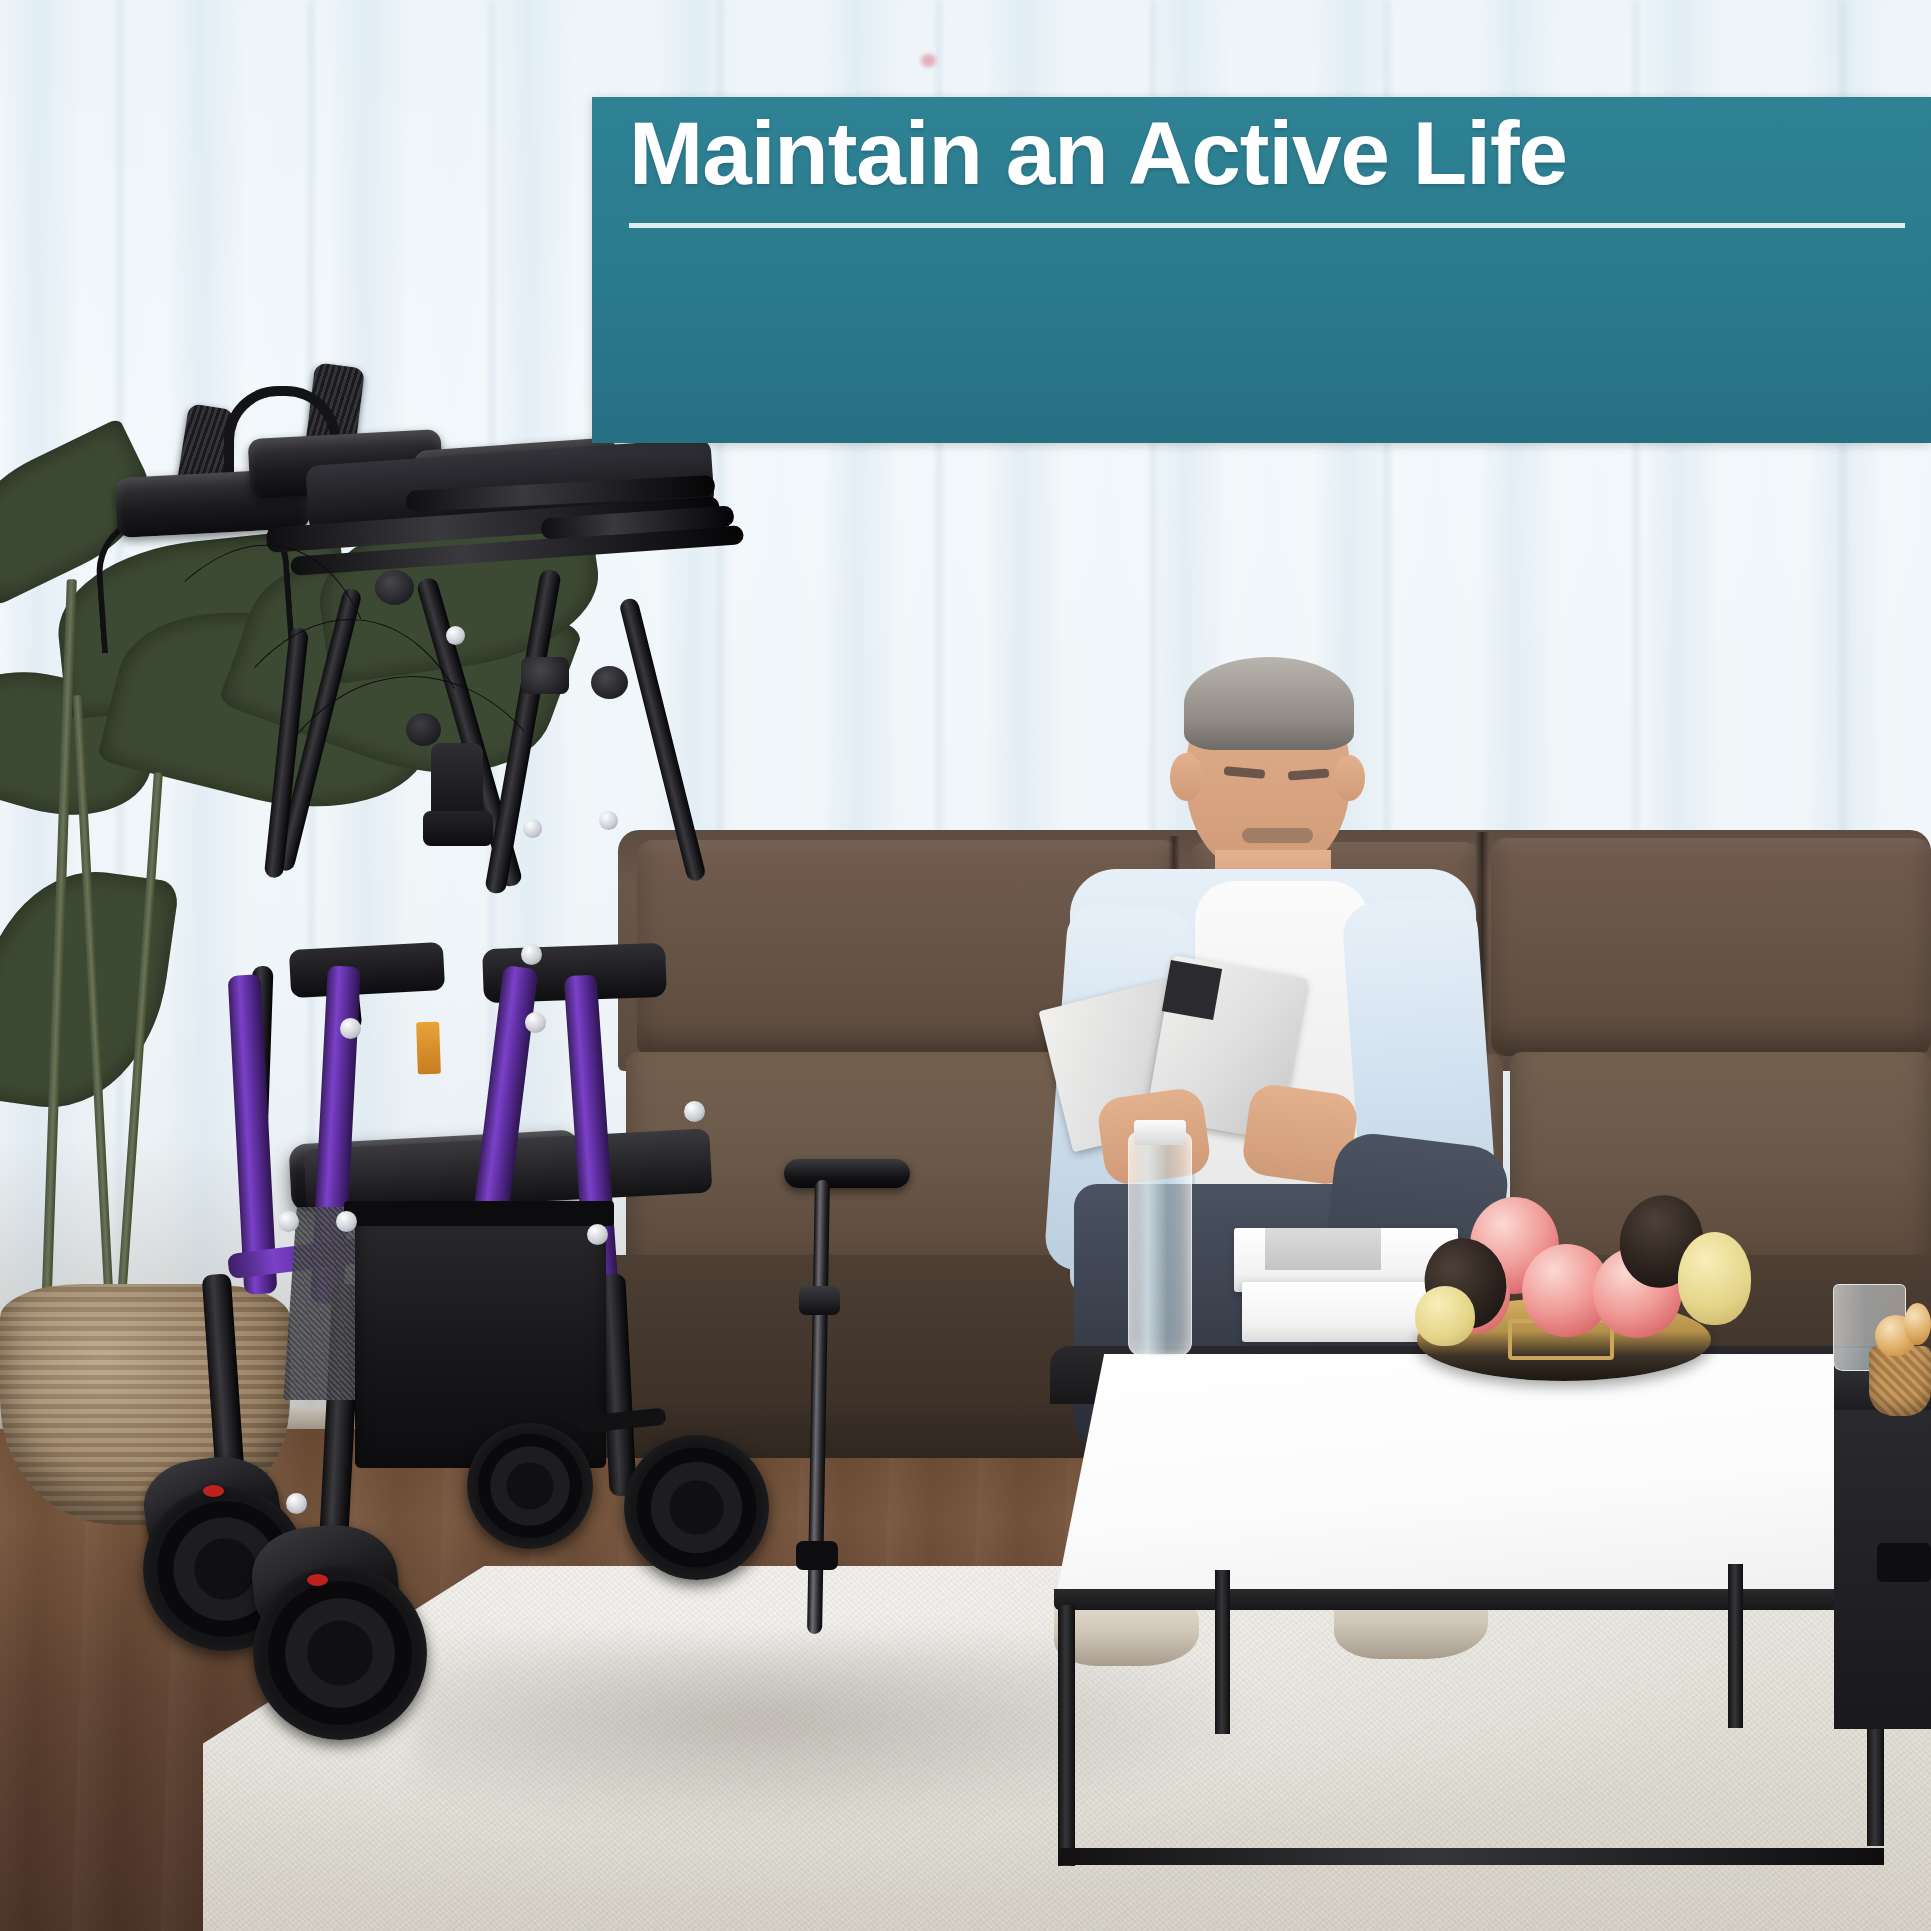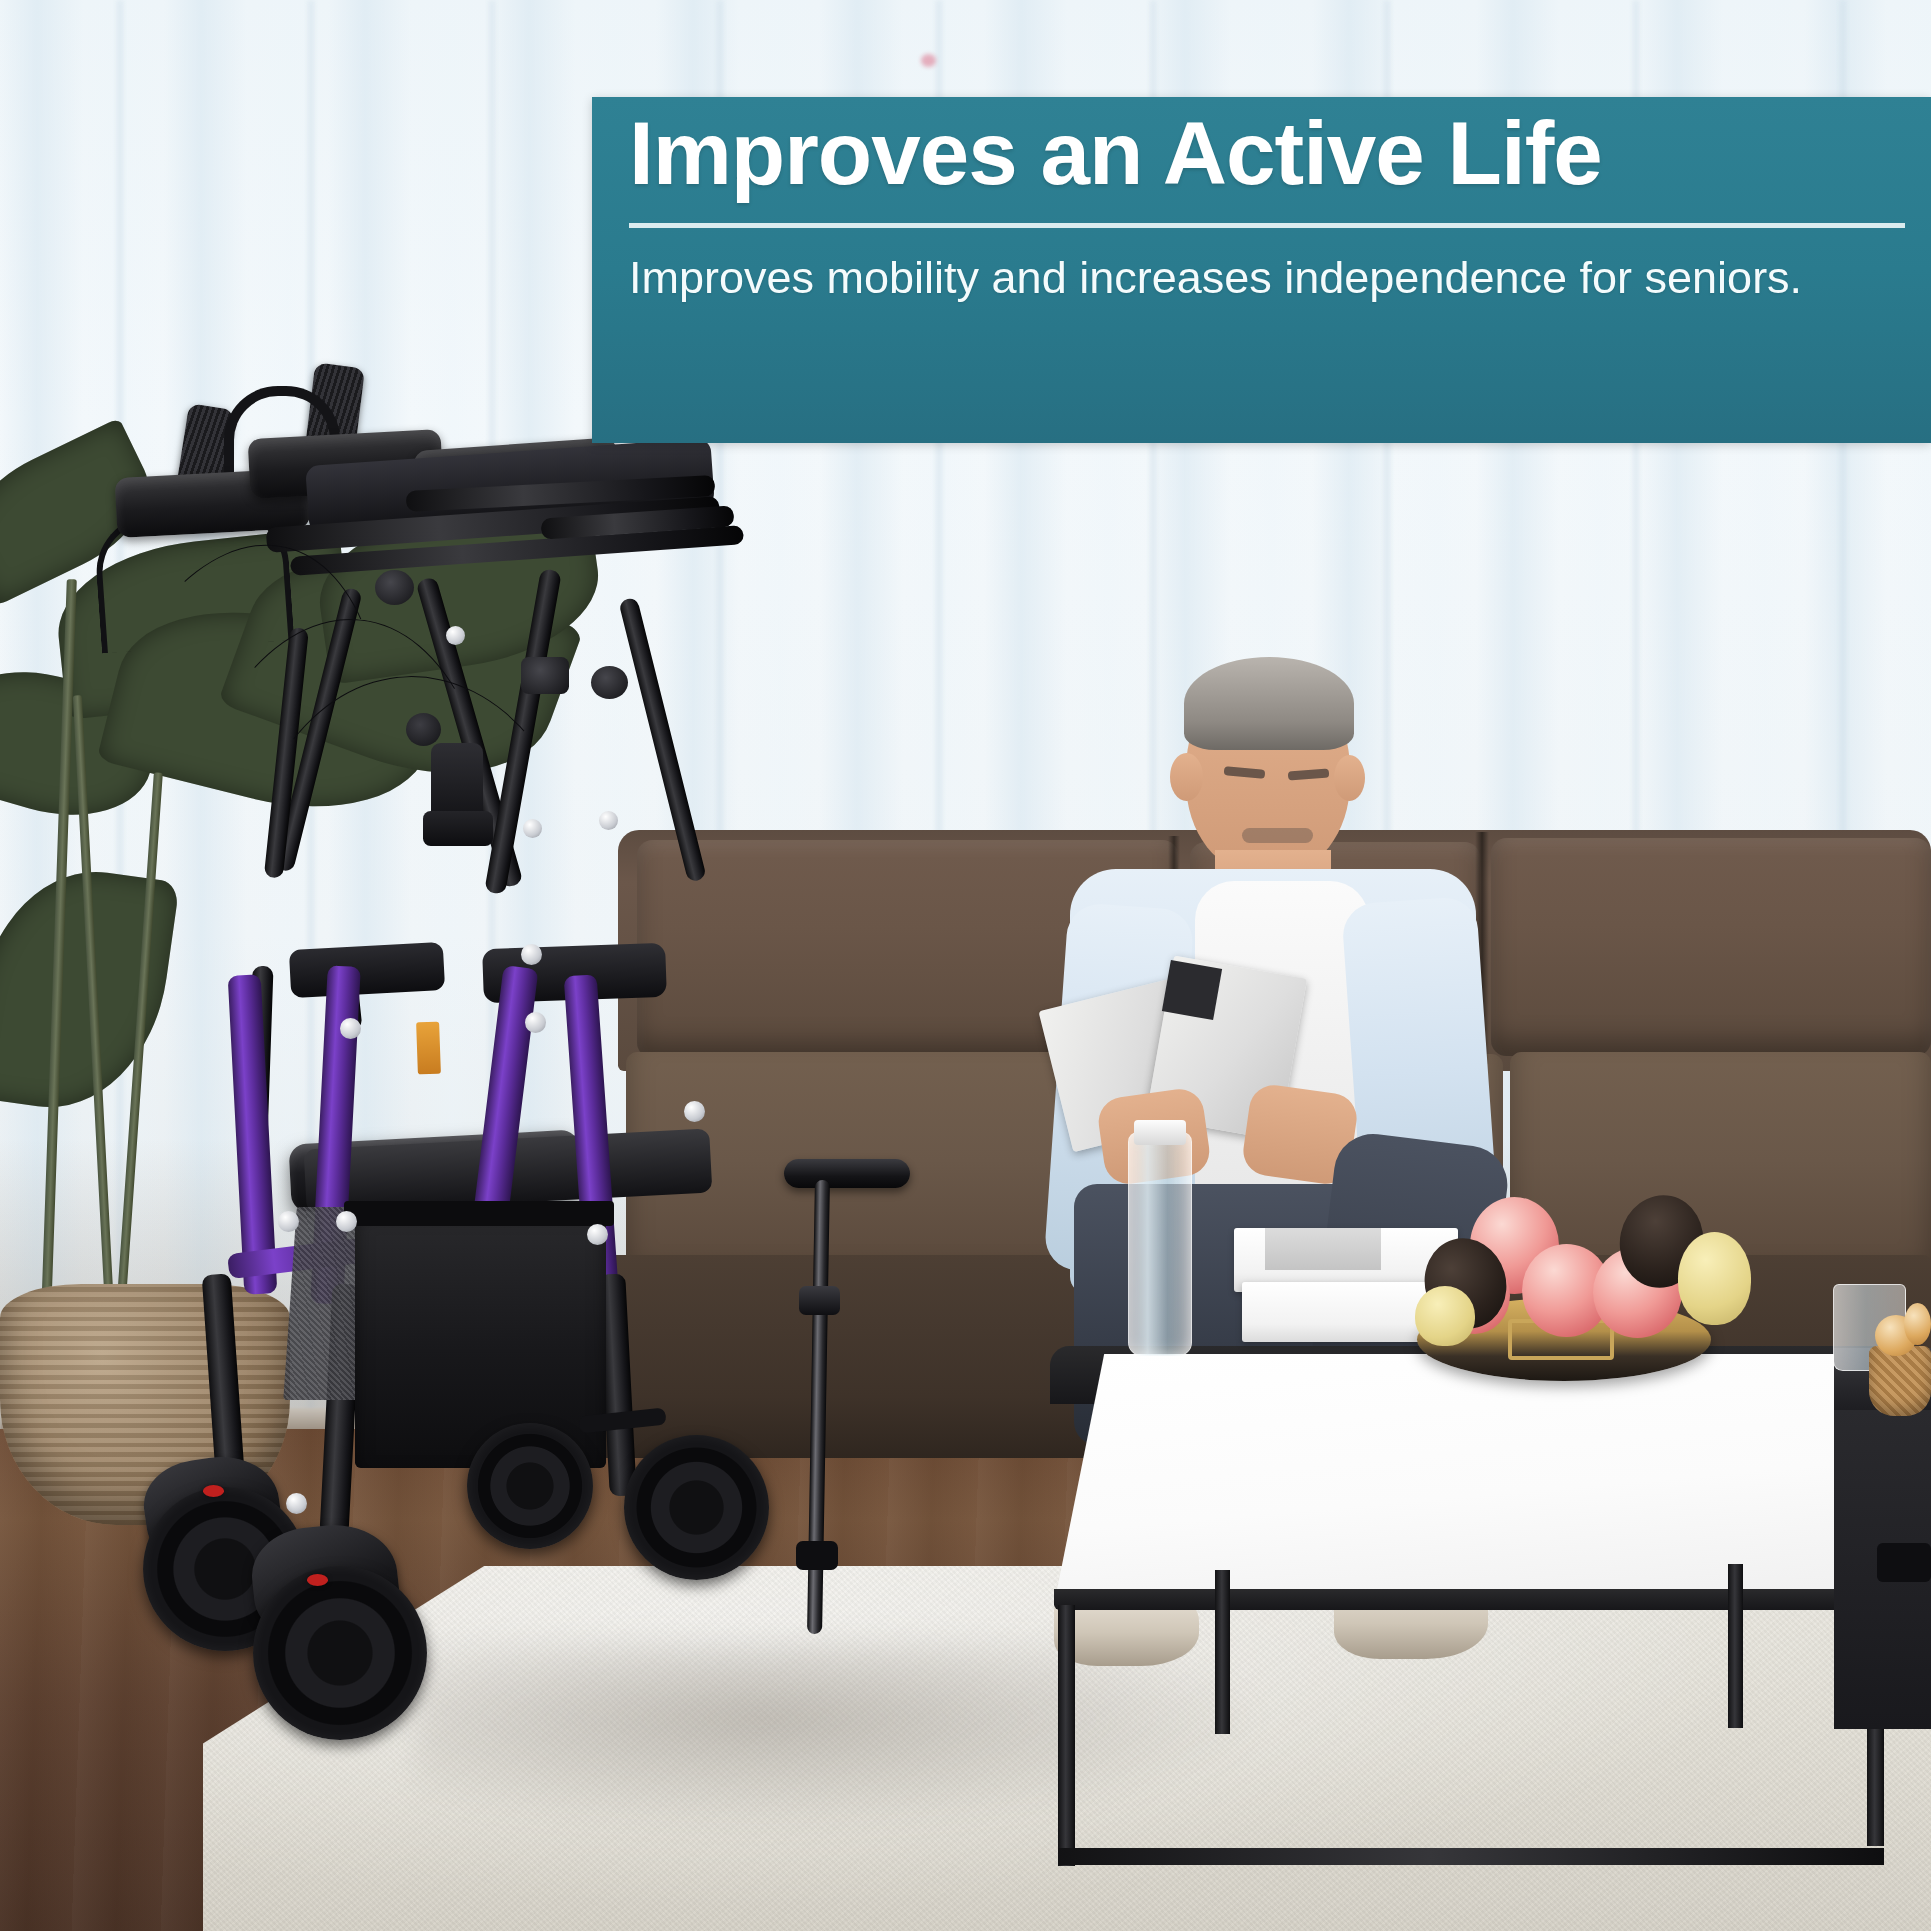--- a/index.html
+++ b/index.html
@@ -424,19 +424,18 @@
   <div class="pear" style="left:1678px;top:1232px;width:73px;height:93px;"></div>
   <div class="pear" style="left:1415px;top:1286px;width:60px;height:60px;"></div>
 
   <div class="glass-cup" style="left:1833px;top:1284px;width:73px;height:87px;"></div>
   <div class="wicker" style="left:1869px;top:1346px;width:62px;height:70px;"></div>
   <div class="bread" style="left:1875px;top:1315px;width:42px;height:41px;"></div>
   <div class="bread" style="left:1904px;top:1303px;width:27px;height:42px;"></div>
 
   <div class="pink-speck"></div>
   <div id="banner">
-    <div id="banner-title">Improves an Active Life</div>
+    <div id="banner-title">Maintain an Active Life</div>
     <div id="banner-rule"></div>
-    <div id="banner-sub">Improves mobility and increases independence for seniors.</div>
   </div>
 
 </div>
 
 
 </body></html>

